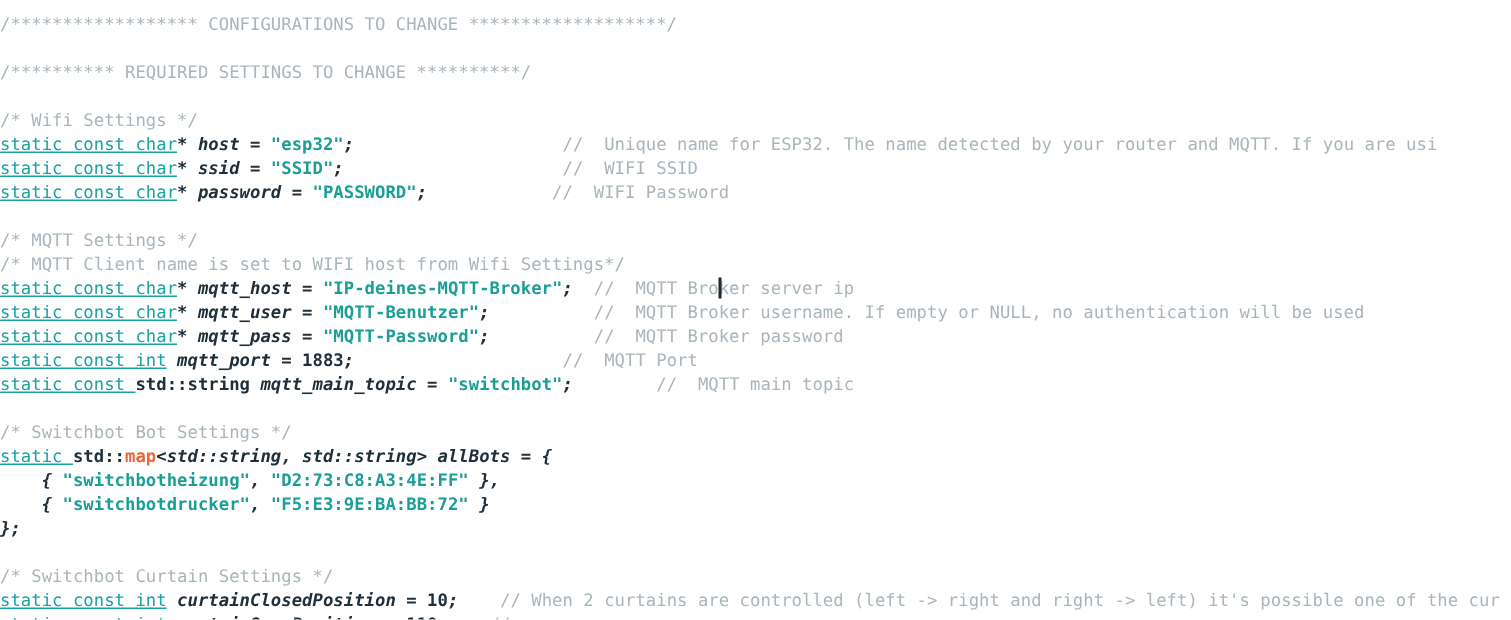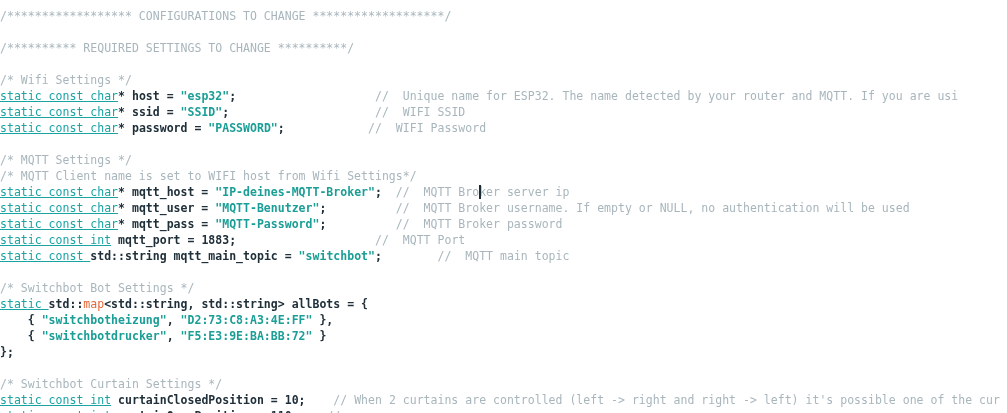--- a/index.html
+++ b/index.html
@@ -32,24 +32,24 @@
     color: #2b3a42;
   }
   .line {
     height: 16px;
     white-space: pre;
     position: relative;
   }
   .tok { white-space: pre; }
   .t-comment  { color: #a8b6bc; text-align: center; }
   .t-keyword  { color: #19a3a3; text-decoration: underline; }
-  .t-plain    { color: #20303a; font-weight: 600; }
+  .t-plain    { color: #20303a; font-weight: 600; font-style: italic; }
   .t-string   { color: #1a9e96; font-weight: 600; }
   .t-number   { color: #20303a; font-weight: 700; }
-  .t-special  { color: #e8663a; font-weight: 400; }
+  .t-special  { color: #e8663a; font-weight: 700; }
   .t-ns       { color: #20303a; font-weight: 600; }
   .caret {
     position: absolute;
     width: 2px;
     height: 14px;
     background: #1d2b33;
     top: 1px;
   }
 </style>
 </head>

